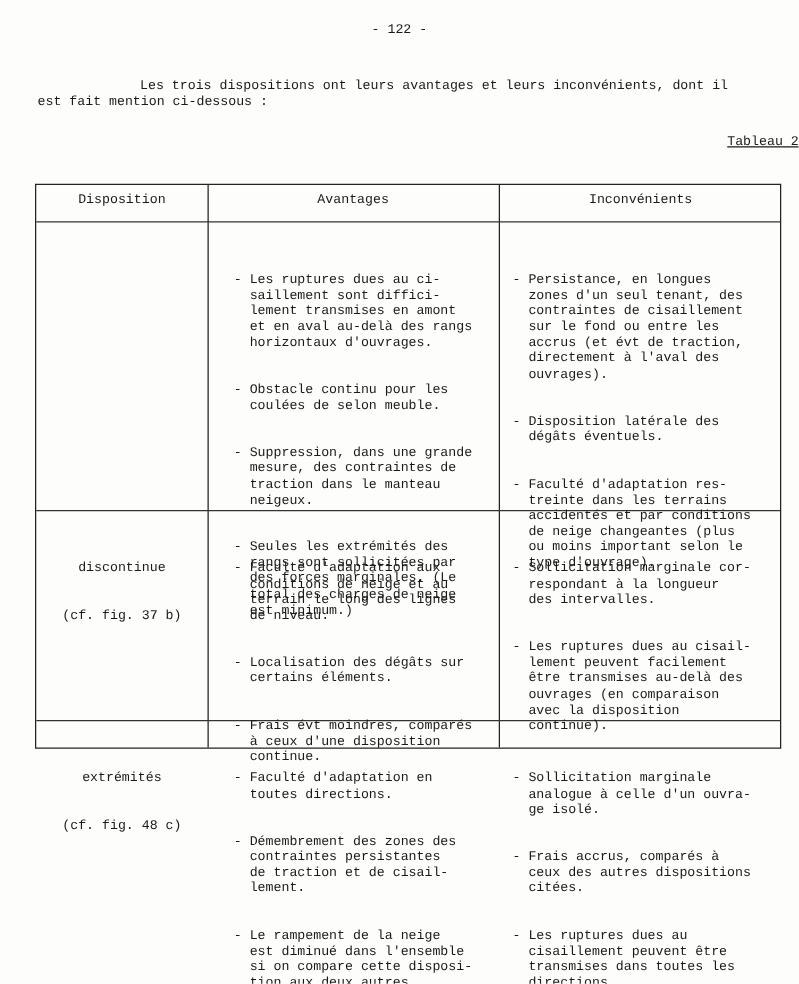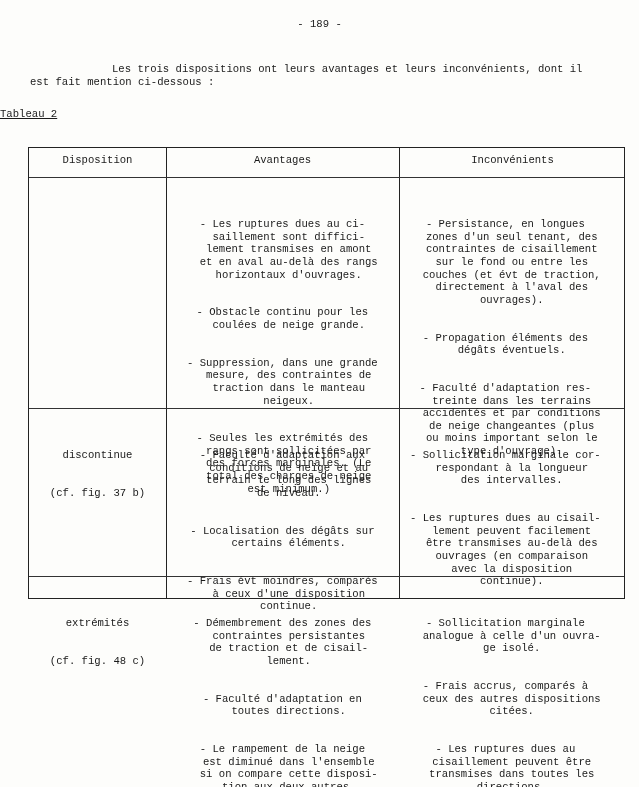--- a/index.html
+++ b/index.html
@@ -5,35 +5,35 @@
   html, body { margin:0; padding:0; }
   body {
     width:639px; height:787px; background:#fdfdfb; position:relative; overflow:hidden;
     font-family:"Liberation Mono","DejaVu Sans Mono",monospace; color:#1a1a1a;
     font-size:10.6px;
   }
   .abs { position:absolute; white-space:pre; }
   #page-num { top:18px; left:0; width:639px; text-align:center; }
   #intro1 { top:63px; left:112px; }
   #intro2 { top:76px; left:30px;text-align:right; }
-  #caption { top:108px; left:0; width:639px; text-align:left; }
+  #caption { top:108px; left:0; width:639px; text-align:right; }
   #caption span { text-decoration:underline; }
   .tbl { position:absolute; left:28px; top:147px; width:597px; height:452px;
          border:1.5px solid #222; box-sizing:border-box; }
   .vline { position:absolute; top:0; bottom:0; width:0; border-left:1.5px solid #222; }
   .hline { position:absolute; left:0; right:0; height:0; border-top:1.5px solid #333; }
   .cell { position:absolute; line-height:12.6px; white-space:pre; }
   .hdr { position:absolute; top:6px; text-align:center; }
   .disp { text-align:center; }
-  .item { margin:0;text-align:center; }
+  .item { margin:0; }
 </style>
 </head>
 <body>
 
-<div id="page-num" class="abs">- 189 -</div>
+<div id="page-num" class="abs">- 122 -</div>
 <div id="intro1" class="abs">Les trois dispositions ont leurs avantages et leurs inconvénients, dont il</div>
 <div id="intro2" class="abs">est fait mention ci-dessous :</div>
 <div id="caption" class="abs"><span>Tableau 2</span></div>
 
 <div class="tbl">
 
   <div class="vline" style="left:137px"></div>
   <div class="vline" style="left:370px"></div>
 
   <div class="hline" style="top:29px"></div>
@@ -44,40 +44,40 @@
   <div class="hdr" style="left:137px;width:233px">Avantages</div>
   <div class="hdr" style="left:370px;width:227px">Inconvénients</div>
 
   <div class="cell" style="left:158px;top:45px">
     <div class="item">- Les ruptures dues au ci-
   saillement sont diffici-
   lement transmises en amont
   et en aval au-delà des rangs
   horizontaux d'ouvrages.</div>
     <div class="item">- Obstacle continu pour les
-  coulées de neige grande.</div>
+  coulées de selon meuble.</div>
     <div class="item">- Suppression, dans une grande
   mesure, des contraintes de
   traction dans le manteau
   neigeux.</div>
     <div class="item">- Seules les extrémités des
   rangs sont sollicitées par
   des forces marginales. (Le
   total des charges de neige
   est minimum.)</div>
   </div>
   <div class="cell" style="left:381px;top:45px">
     <div class="item">- Persistance, en longues
   zones d'un seul tenant, des
   contraintes de cisaillement
   sur le fond ou entre les
-  couches (et évt de traction,
+  accrus (et évt de traction,
   directement à l'aval des
   ouvrages).</div>
-    <div class="item">- Propagation éléments des
+    <div class="item">- Disposition latérale des
   dégâts éventuels.</div>
     <div class="item">- Faculté d'adaptation res-
   treinte dans les terrains
   accidentés et par conditions
   de neige changeantes (plus
   ou moins important selon le
   type d'ouvrage).</div>
   </div>
 
   <div class="cell disp" style="left:0;width:137px;top:276px">
@@ -105,26 +105,26 @@
   ouvrages (en comparaison
   avec la disposition
   continue).</div>
   </div>
 
   <div class="cell disp" style="left:0;width:137px;top:444px">
     <div>extrémités</div>
     <div>(cf. fig. 48 c)</div>
   </div>
   <div class="cell" style="left:158px;top:444px">
+    <div class="item">- Faculté d'adaptation en
+  toutes directions.</div>
     <div class="item">- Démembrement des zones des
   contraintes persistantes
   de traction et de cisail-
   lement.</div>
-    <div class="item">- Faculté d'adaptation en
-  toutes directions.</div>
     <div class="item">- Le rampement de la neige
   est diminué dans l'ensemble
   si on compare cette disposi-
   tion aux deux autres.</div>
   </div>
   <div class="cell" style="left:381px;top:444px">
     <div class="item">- Sollicitation marginale
   analogue à celle d'un ouvra-
   ge isolé.</div>
     <div class="item">- Frais accrus, comparés à

